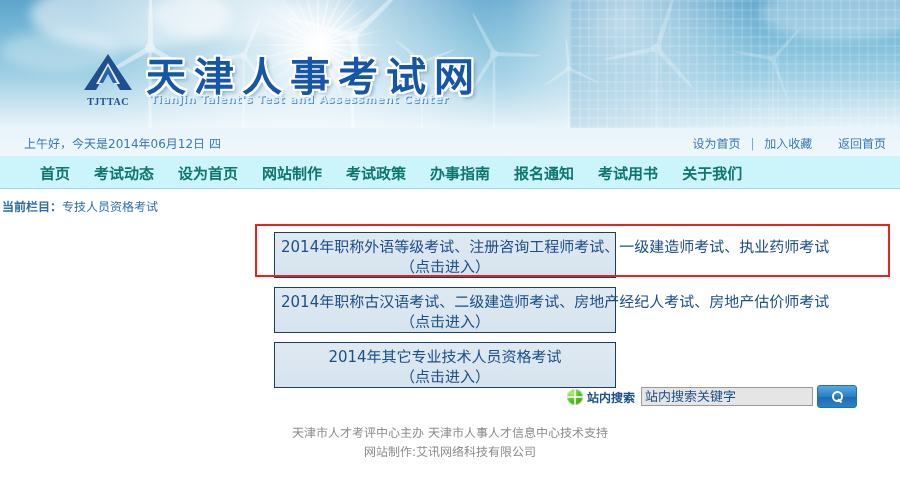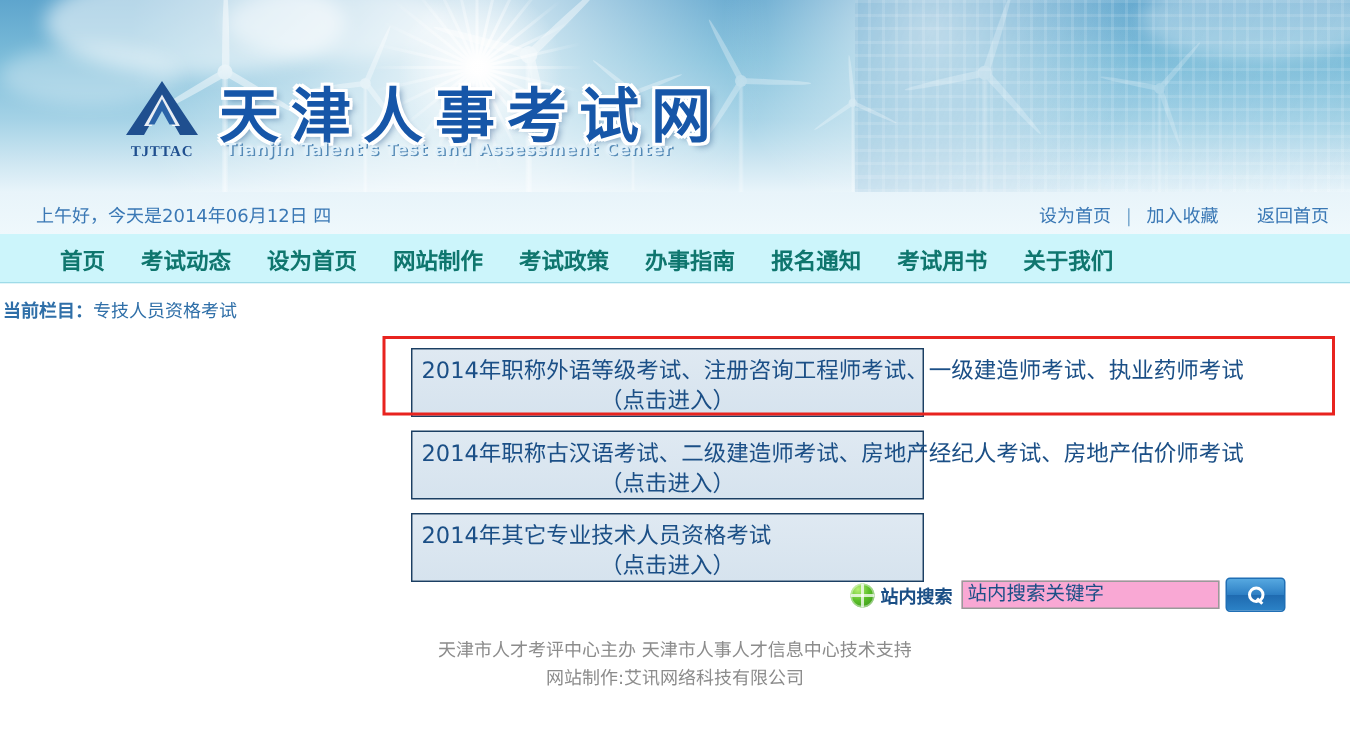--- a/index.html
+++ b/index.html
@@ -114,21 +114,21 @@
     background:radial-gradient(circle at 5px 4px,#b6ef72 0%, #5cc02a 45%, #2e8b12 100%);
     box-shadow:inset 0 0 0 1px rgba(255,255,255,.45);
     position:relative;flex:0 0 auto;}
   .globe-icon::before{content:"";position:absolute;left:7px;top:0;width:2px;height:16px;
     background:rgba(255,255,255,.75);border-radius:1px;}
   .globe-icon::after{content:"";position:absolute;left:0;top:7px;width:16px;height:2px;
     background:rgba(255,255,255,.75);border-radius:1px;}
   .search-label{margin-left:4px;font-size:12px;font-weight:bold;color:#1b4f86;white-space:nowrap;}
   .search-input{
     margin-left:6px;width:172px;height:19px;line-height:19px;
-    border:1px solid #9a9a9a;background:#f9a8d4;
+    border:1px solid #9a9a9a;background:#e5e5e5;
     font-size:13px;color:#1b4f86;padding:0 3px;box-sizing:border-box;
     font-family:"DejaVu Sans","Liberation Sans",sans-serif;outline:none;
   }
   .search-btn{
     margin-left:4px;width:38px;height:21px;border:1px solid #1f6fb5;border-radius:3px;
     background:linear-gradient(to bottom,#56a8e0 0%, #2d7fc4 50%, #1f6ab0 51%, #2b82c6 100%);
     display:flex;align-items:center;justify-content:center;cursor:pointer;
   }
   .mag{position:relative;width:11px;height:11px;}
   .mag-circle{position:absolute;left:0;top:0;width:7px;height:7px;border:2px solid #fff;border-radius:50%;}
@@ -149,21 +149,21 @@
     padding:4px 6px 4px 6px;
     white-space:nowrap;
     font-family:"DejaVu Sans","Liberation Sans",sans-serif;
   }
   .entry-box .l1{display:block;}
   .entry-box .l2{display:block;text-align:center;}
 
   #box1{left:274px;top:13px;width:342px;height:46px;}
   #box2{left:274px;top:68px;width:342px;height:46px;}
   #box3{left:274px;top:123px;width:342px;height:46px;text-align:center;}
-  #box3 .l1{text-align:left;}
+  #box3 .l1{text-align:center;}
 
   .redbox{
     position:absolute;left:255px;top:5px;width:635px;height:53px;
     border:2px solid #e8231f;box-sizing:border-box;pointer-events:none;
   }
 
   
   .footer{
     position:absolute;left:0;top:424px;width:900px;text-align:center;
     font-size:12px;line-height:19px;color:#8c8c8c;

